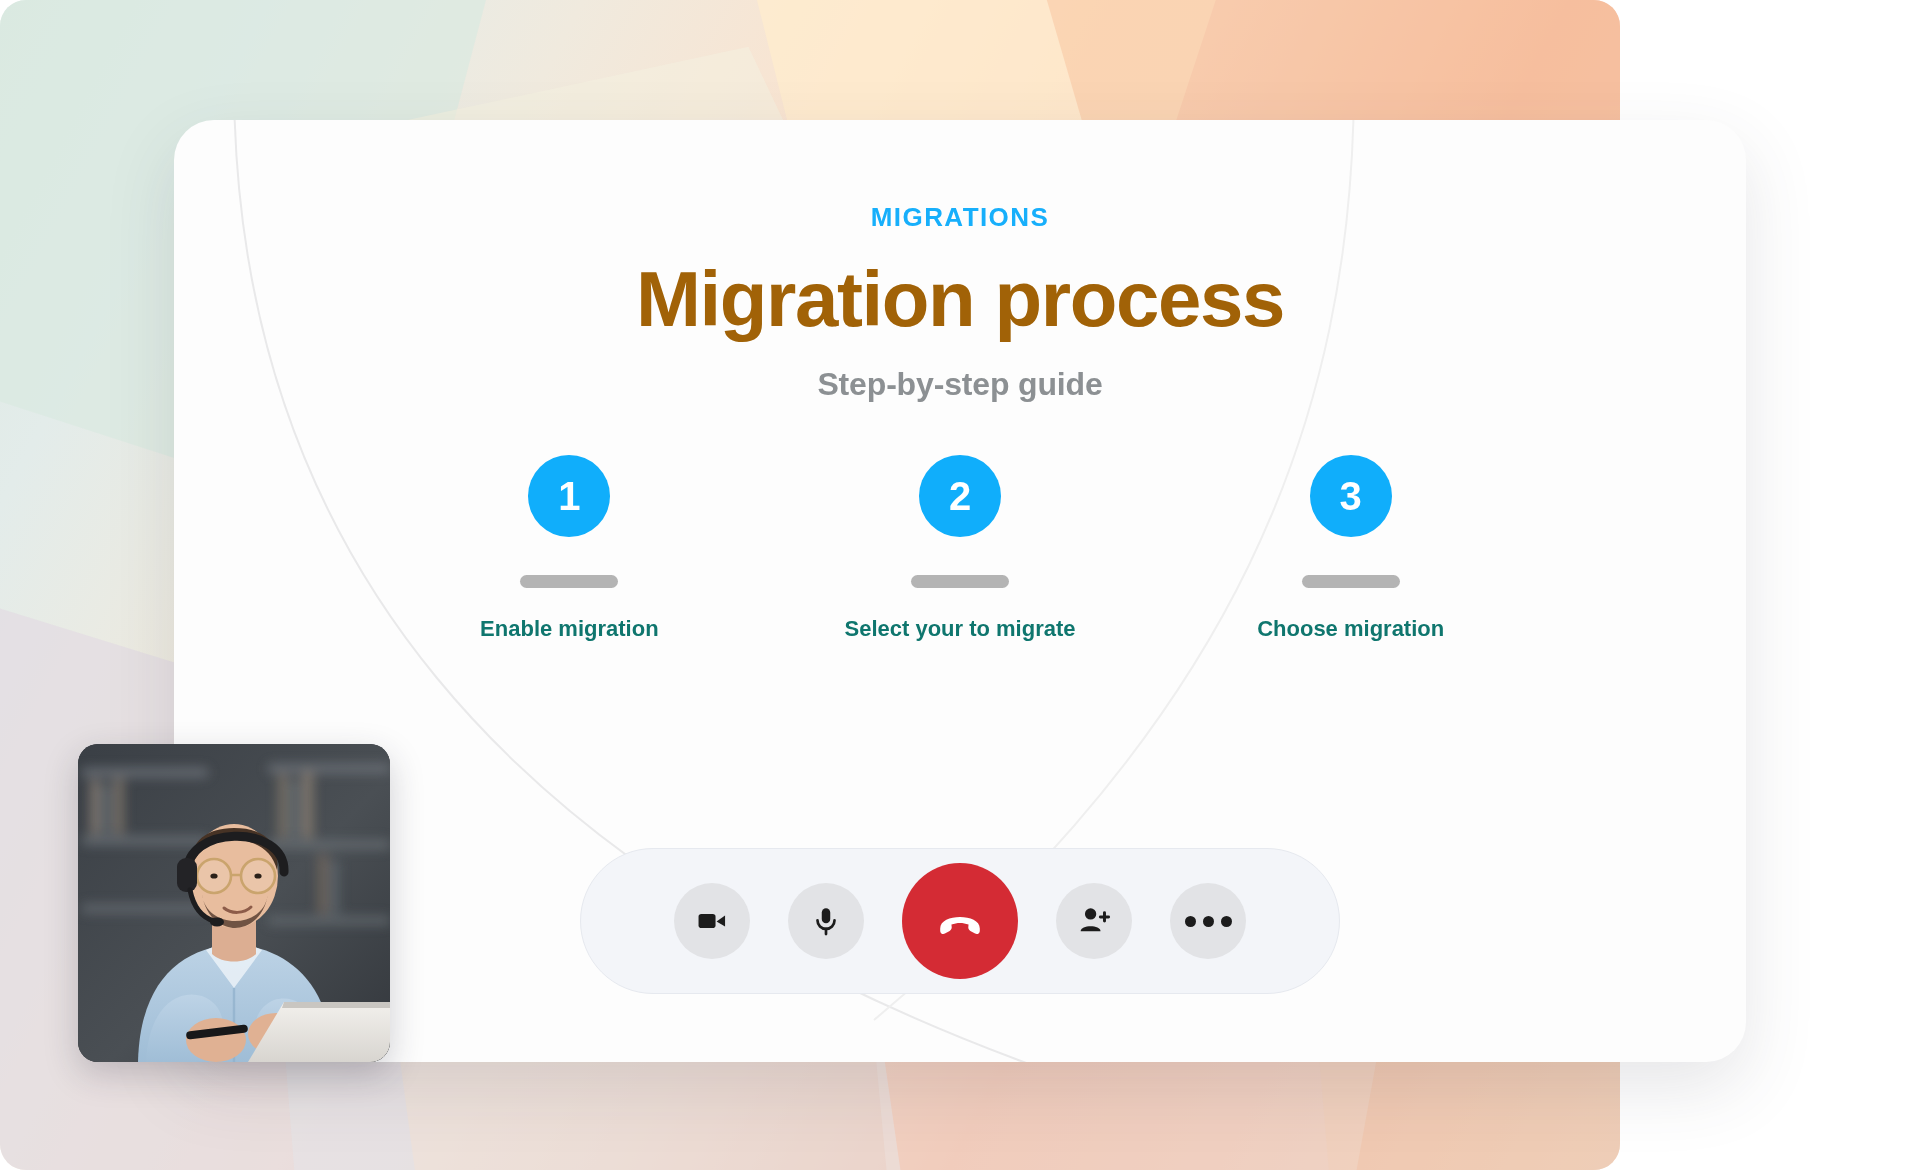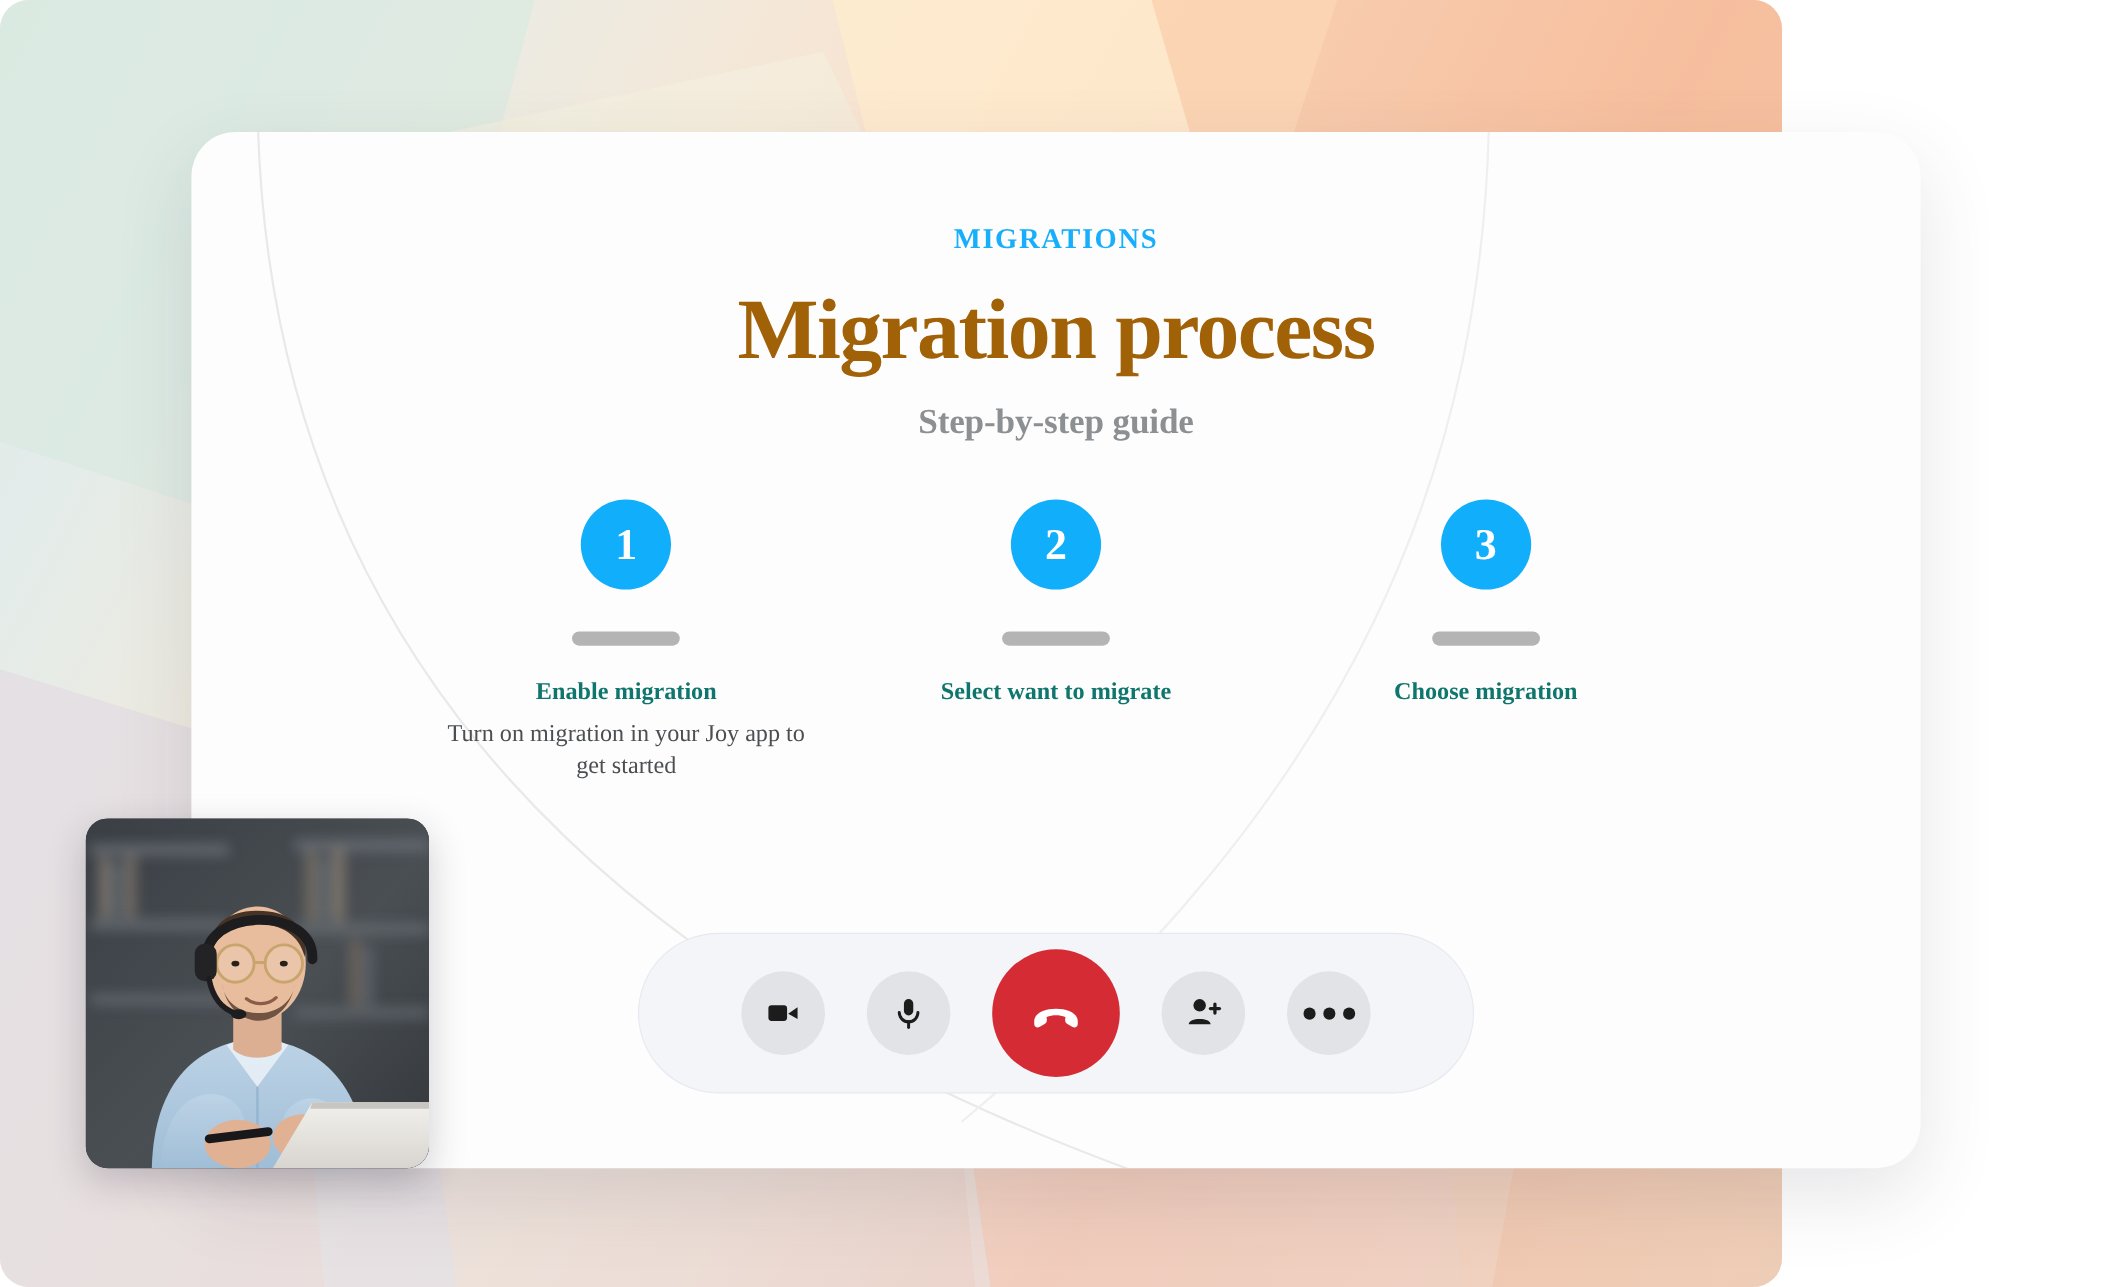--- a/index.html
+++ b/index.html
@@ -10,21 +10,20 @@
     overflow: hidden;
     font-family: "Liberation Sans", sans-serif;
   }
 
   
   #app-root {
     position: relative;
     width: 1620px;
     height: 1170px;
     background: #ffffff;
-    font-family: Liberation Serif, serif;
   }
 
   .backdrop {
     position: absolute;
     inset: 0;
     border-radius: 26px;
     overflow: hidden;
     background:
       linear-gradient(118deg,
         #dde9e2 0%,
@@ -293,27 +292,26 @@
       <h1 class="slide-title">Migration process</h1>
 
       <div class="slide-subtitle">Step-by-step guide</div>
 
       <div class="steps-row">
 
         <div class="step step-1">
           <div class="step-badge">1</div>
           <div class="step-bar"></div>
           <div class="step-heading">Enable migration</div>
-          <div class="step-desc">Turn on migration in your Joy app to get started</div>
         </div>
 
         <div class="step step-2">
           <div class="step-badge">2</div>
           <div class="step-bar"></div>
-          <div class="step-heading">Select want to migrate</div>
+          <div class="step-heading">Select your to migrate</div>
         </div>
 
         <div class="step step-3">
           <div class="step-badge">3</div>
           <div class="step-bar"></div>
           <div class="step-heading">Choose migration</div>
         </div>
 
       </div>
     </div>

